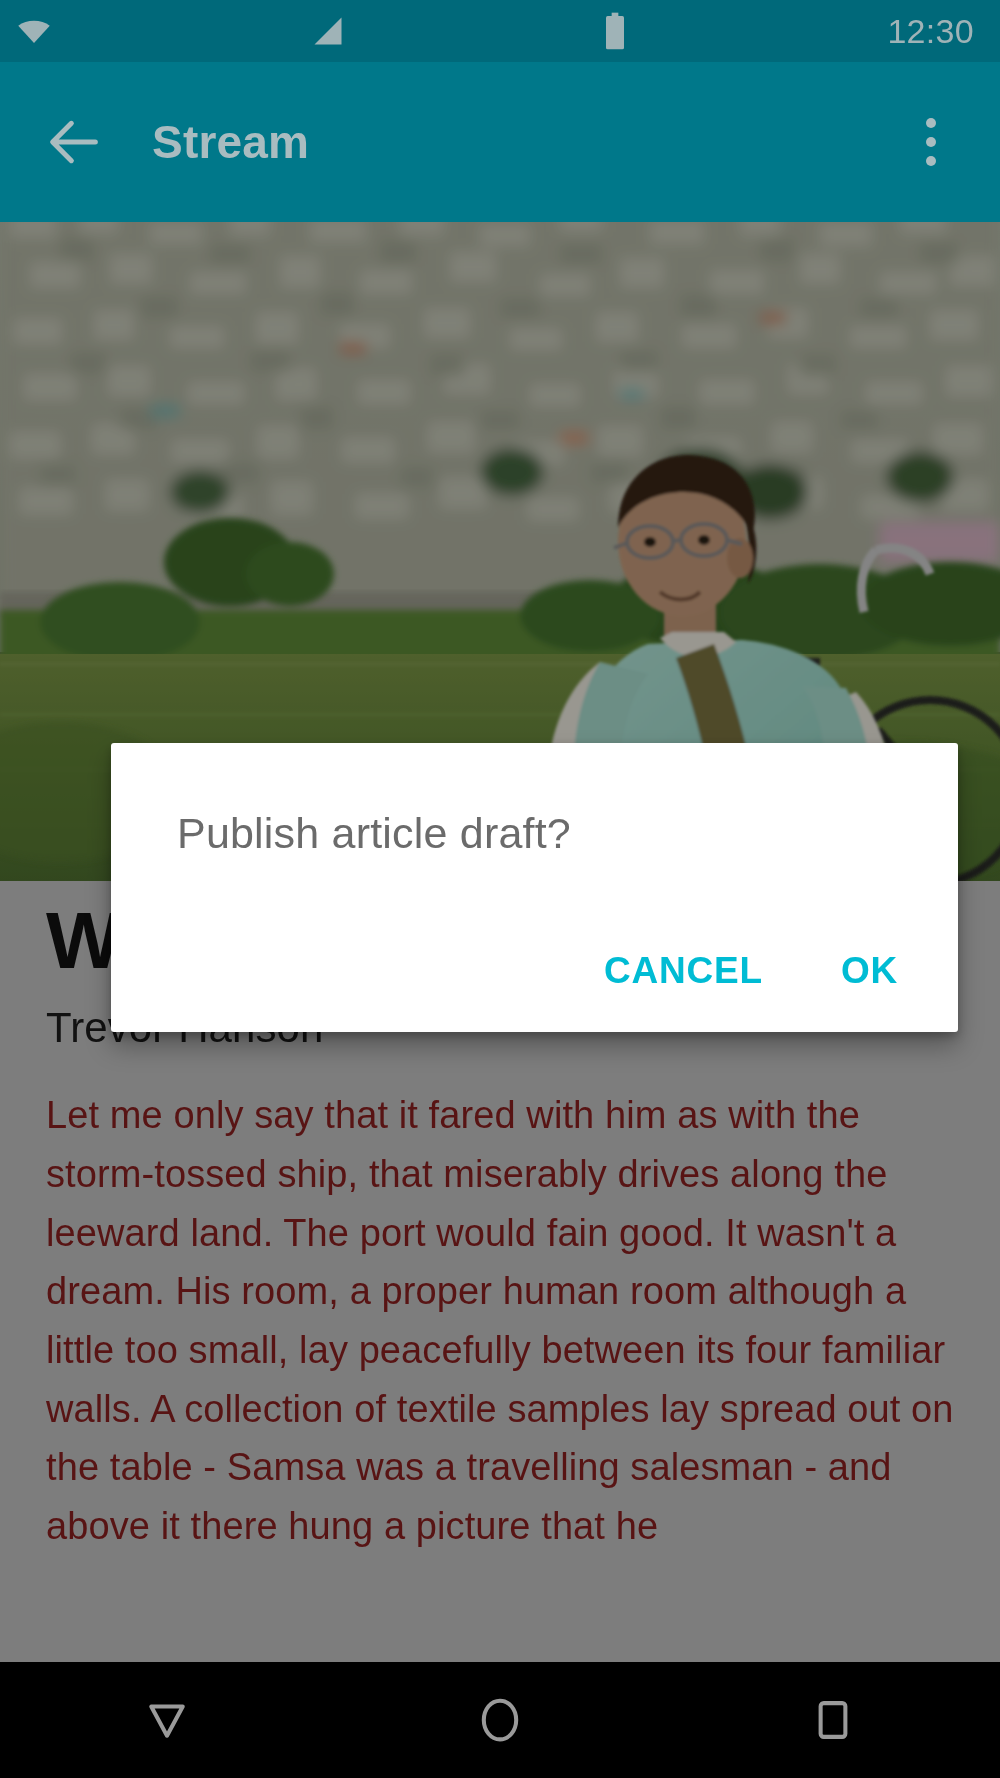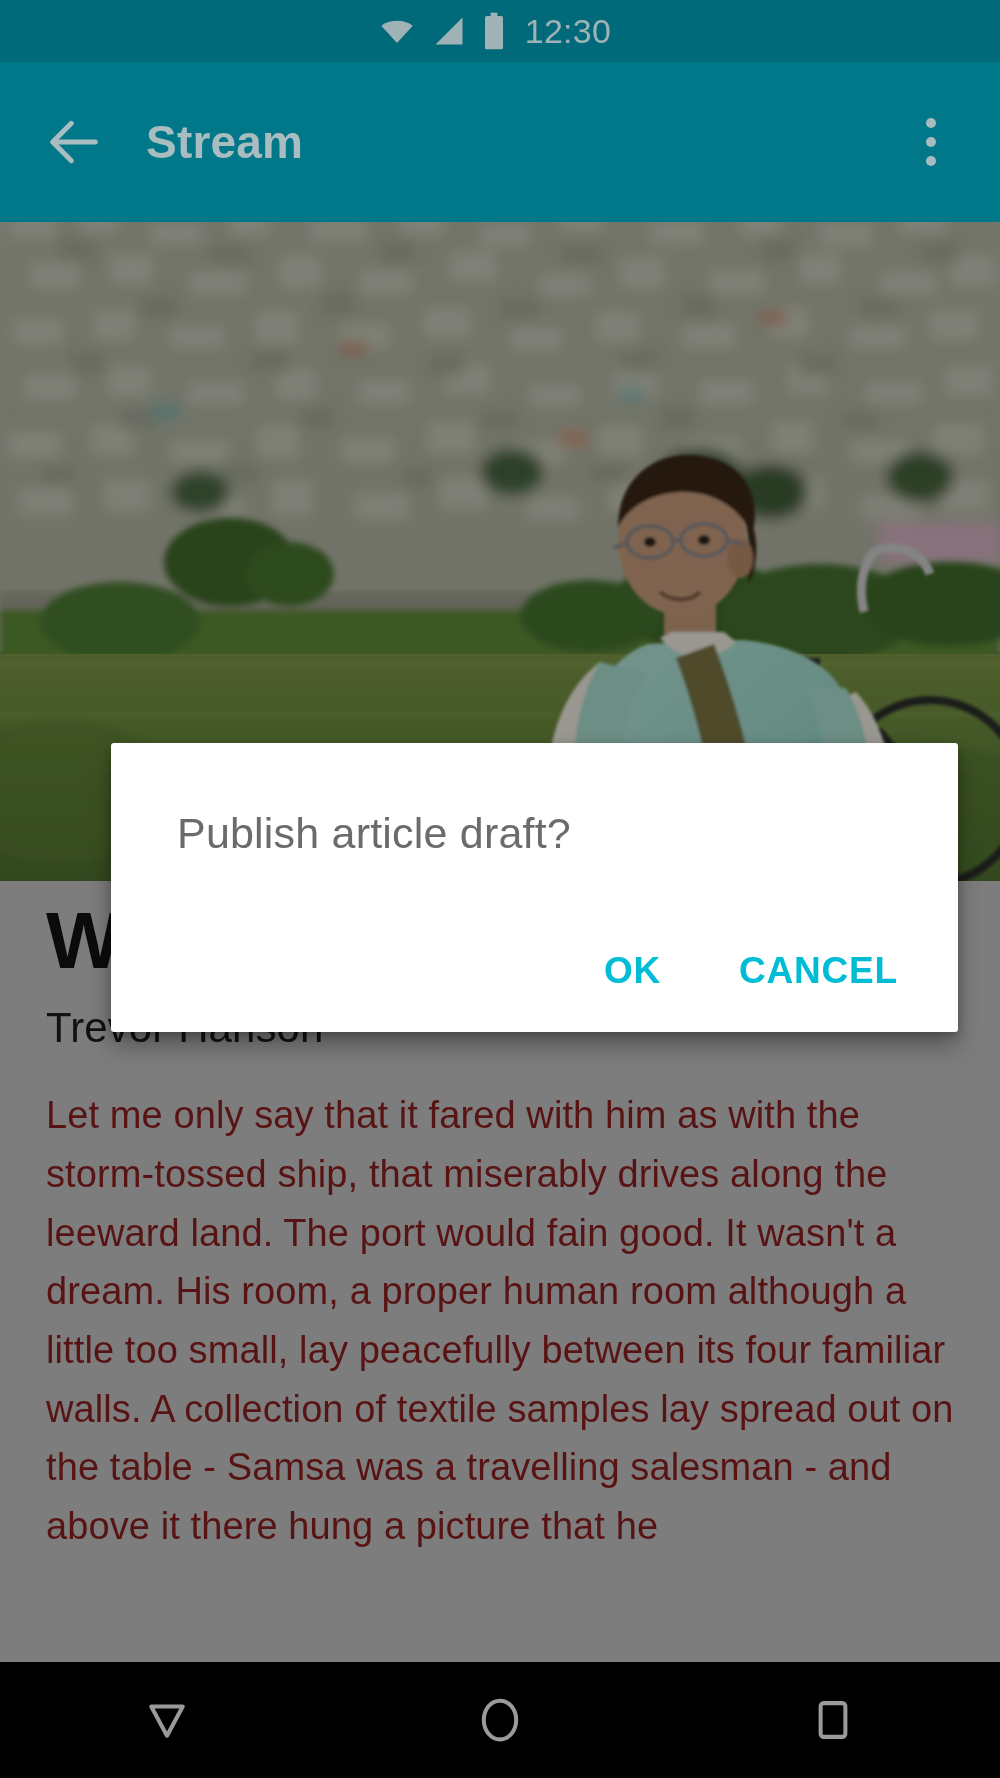--- a/index.html
+++ b/index.html
@@ -22,21 +22,21 @@
 
   
   #status-bar {
     position: absolute;
     top: 0; left: 0;
     width: 1000px;
     height: 62px;
     background: #00697a;
     display: flex;
     align-items: center;
-    justify-content: center;
+    justify-content: space-between;
     padding-right: 26px;
     z-index: 40;
   }
   .sb-icon { display: block; margin-left: 14px; }
   #status-time {
     color: #9fb3b7;
     font-size: 34px;
     letter-spacing: 0.3px;
     margin-left: 18px;
     line-height: 1;
@@ -57,21 +57,21 @@
   #back-button {
     width: 96px; height: 96px;
     margin-left: 26px;
     display: flex; align-items: center; justify-content: center;
     cursor: pointer;
   }
   #app-bar-title {
     color: #a9bcc0;
     font-size: 46px;
     font-weight: bold;
-    margin-left: 24px;
+    margin-left: 30px;
     letter-spacing: 0.2px;
     white-space: nowrap;
   }
   #overflow-button {
     margin-left: auto;
     margin-right: 36px;
     width: 66px; height: 96px;
     display: flex; flex-direction: column;
     align-items: center; justify-content: center;
     gap: 9px;
@@ -465,22 +465,22 @@
       <span class="dot"></span>
       <span class="dot"></span>
       <span class="dot"></span>
     </div>
   </div>
 
   <div id="dialog-scrim"></div>
   <div id="dialog">
     <div id="dialog-title">Publish article draft?</div>
     <div id="dialog-actions">
+      <button class="dlg-btn">CANCEL</button>
       <button class="dlg-btn">OK</button>
-      <button class="dlg-btn">CANCEL</button>
     </div>
   </div>
 
   <div id="nav-bar">
     <div class="nav-btn">
       <svg width="54" height="54" viewBox="0 0 24 24">
         <path d="M5 6 L 19 6 L 12 19 Z" stroke="#9a9a9a" stroke-width="1.8" fill="none" stroke-linejoin="round"></path>
       </svg>
     </div>
     <div class="nav-btn">

